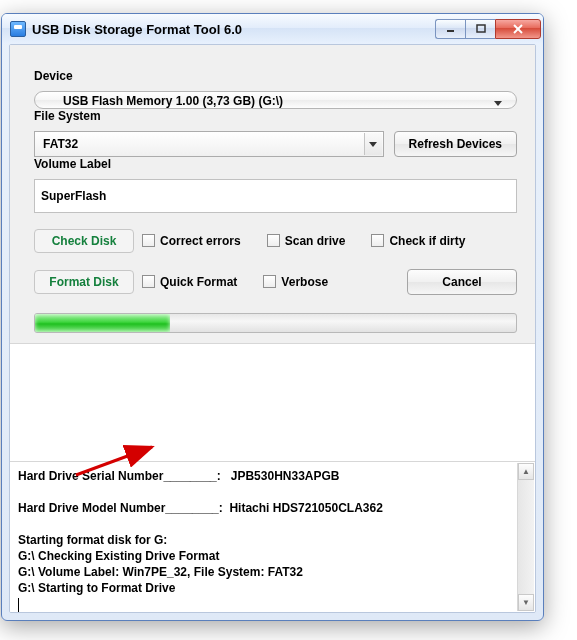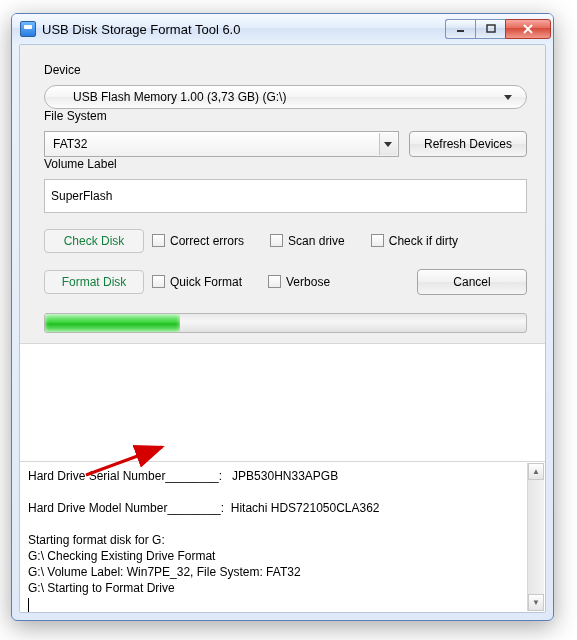--- a/index.html
+++ b/index.html
@@ -10,27 +10,28 @@
     font-family: "Segoe UI", Tahoma, sans-serif;
     font-size: 12px;
     color: #000;
     width: 577px;
     height: 640px;
     overflow: hidden;
   }
   
   .window {
     position: absolute;
-    left: 11px; top: 13px;
+    left: 1px; top: 13px;
     width: 543px; height: 608px;
     border: 1px solid #5a7fbc;
     border-radius: 6px;
     background: linear-gradient(#e9f1fb, #dfe9f7);
     box-shadow: 0 6px 24px rgba(0,0,0,0.35);
     overflow: hidden;
+    font-weight: bold;
   }
   .titlebar {
     height: 30px;
     display: flex;
     align-items: center;
     padding: 0 2px 0 8px;
     background: linear-gradient(#f7fbff, #e3edfb 45%, #d5e3f6 46%, #e8f1fd);
   }
   .titlebar .app-icon {
     width: 16px; height: 16px;
@@ -77,29 +78,29 @@
     border:1px solid #b9c7dd;
     border-radius:2px;
     overflow:hidden;
   }
   .panel-top {
     background:#f0f0f0;
     padding: 14px 18px 10px 24px;
     border-bottom:1px solid #d7d7d7;
   }
   .label { font-size:12px; margin-bottom:8px; }
-  .label:first-child{ margin-top:4px; }
+  .label:first-child{ margin-top:10px; }
 
   
   .device-dd {
-    height: 24px;
+    height: 18px;
     border:1px solid #b5b5b5;
     border-radius: 13px;
     background: linear-gradient(#ffffff,#f6f6f6 48%,#ededed 52%,#fdfdfd);
-    display:flex; align-items:center;
+    display:flex; align-items:flex-end;
     padding: 0 12px 0 28px;
     position:relative;
     font-size:12px;
   }
   .device-dd .arw {
     position:absolute; right:14px; top:9px;
     width:0;height:0;border-left:4px solid transparent;border-right:4px solid transparent;border-top:5px solid #333;
   }
 
   .row { display:flex; align-items:center; gap:10px; }

